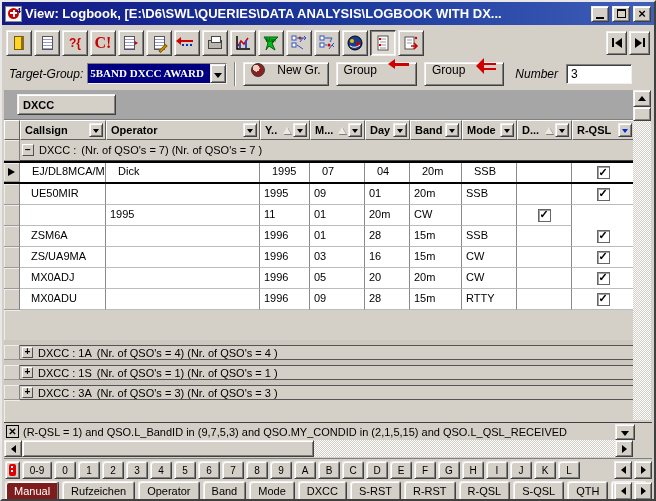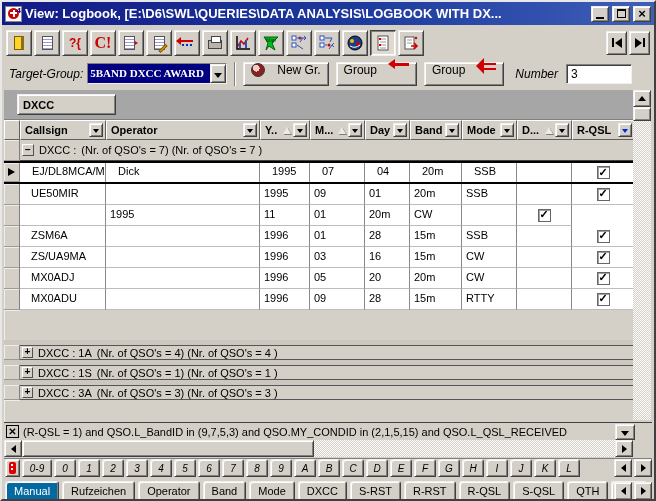--- a/index.html
+++ b/index.html
@@ -156,36 +156,36 @@
   
   .hscroll { position: absolute; top: 438px; left: 2px; right: 2px; height: 17px; display: flex; }
   .sb-left::after  { content: ""; border: 4px solid transparent; border-right: 5px solid #000; border-left: 0; }
   .sb-right::after { content: ""; border: 4px solid transparent; border-left: 5px solid #000; border-right: 0; }
   .hthumb { width: 292px; flex: 0 0 auto; }
   .htrack { flex: 1; }
   .hcorner { width: 19px; background: #d4d0c8; flex: 0 0 auto; }
 
   
   .alphatabs { position: absolute; top: 456px; left: 2px; right: 2px; height: 21px;
-    display: flex; gap: 2px; padding-left: 1px; border-top: 1px solid #808080; font-style: italic; }
+    display: flex; align-items: flex-end; gap: 2px; padding-left: 1px; border-top: 1px solid #808080; }
   .mini-tab { width: 15px; height: 18px; border-radius: 2px 2px 0 0; display: flex; align-items: center; justify-content: center; }
   .red-flag { width: 7px; height: 12px; background: #e00000; border-radius: 2px; position: relative; }
   .red-flag::after { content: ""; position: absolute; left: 2px; top: 2px; width: 2px; height: 2px; background: #fff;
     box-shadow: 0 4px 0 #fff; }
   .atab { height: 18px; min-width: 22px; border-radius: 3px 3px 0 0; display: flex; align-items: center; justify-content: center;
     font-size: 10px; padding: 0 4px; }
   .atab.wide { min-width: 30px; }
   .tabscroll { margin-left: auto; display: flex; gap: 2px; }
   .tsbtn { width: 18px; height: 18px; display: flex; align-items: center; justify-content: center; }
 
   .fieldtabs { position: absolute; top: 478px; left: 2px; right: 2px; height: 21px;
     display: flex; align-items: flex-end; gap: 3px; padding-left: 1px; overflow: hidden; }
   .ftab { height: 20px; border-radius: 3px 3px 0 0; display: flex; align-items: center; justify-content: center;
     font-size: 11px; padding: 0 8px; white-space: nowrap; flex: 0 0 auto; }
-  .ftab.active { background: #0369a1; color: #fff; }
+  .ftab.active { background: #7f1d1d; color: #fff; }
   .fieldtabs .tabscroll { position: absolute; right: 0; bottom: 1px; background: #d4d0c8; }
 
   .mount { display: contents; }
 </style>
 </head>
 <body>
 
 <div class="window">
 
   <div class="titlebar">

